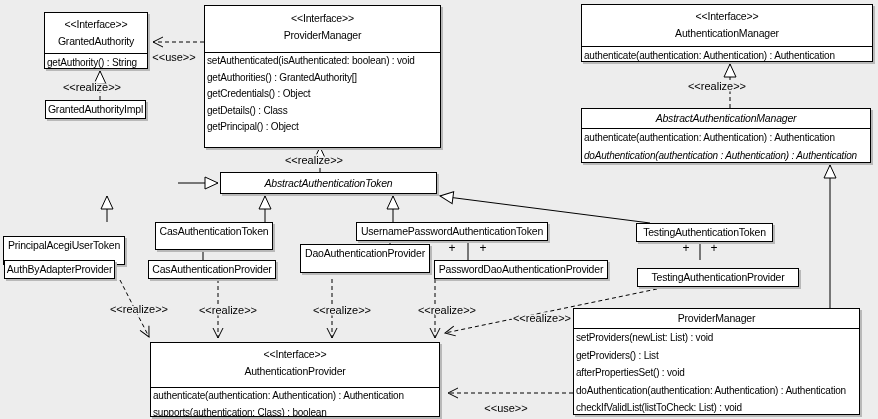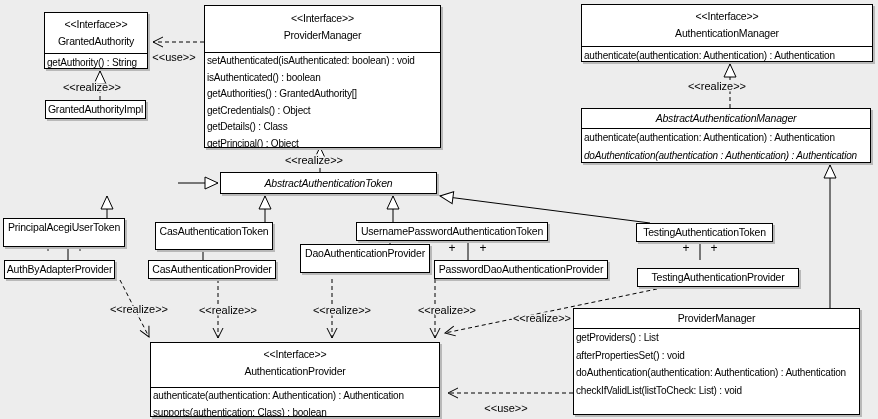--- a/index.html
+++ b/index.html
@@ -99,21 +99,20 @@
     <div class="line cname">GrantedAuthorityImpl</div>
   </div>
 
   <div class="box" style="left:204px;top:5px;width:237px;height:143px">
     <div class="hdr" style="height:42px;padding-top:4px">
       <div class="line stereo">&lt;&lt;Interface&gt;&gt;</div>
       <div class="line cname">ProviderManager</div>
     </div>
     <div class="methods m165">
       <div>setAuthenticated(isAuthenticated: boolean) : void</div>
-      <div>isAuthenticated() : boolean</div>
       <div>getAuthorities() : GrantedAuthority[]</div>
       <div>getCredentials() : Object</div>
       <div>getDetails() : Class</div>
       <div>getPrincipal() : Object</div>
     </div>
   </div>
 
   <div class="box" style="left:581px;top:4px;width:292px;height:58px">
     <div class="hdr" style="height:38px;padding-top:3px">
       <div class="line stereo">&lt;&lt;Interface&gt;&gt;</div>
@@ -132,21 +131,21 @@
       <div>authenticate(authentication: Authentication) : Authentication</div>
       <div class="it">doAuthentication(authentication : Authentication) : Authentication</div>
     </div>
   </div>
 
 
   <div class="box" style="left:220px;top:172px;width:217px;height:22px">
     <div class="line cname it" style="line-height:20px">AbstractAuthenticationToken</div>
   </div>
 
-  <div class="box" style="left:3px;top:218px;width:122px;height:29px">
+  <div class="box" style="left:3px;top:236px;width:122px;height:29px">
     <div class="line cname">PrincipalAcegiUserToken</div>
   </div>
   <div class="box" style="left:155px;top:222px;width:118px;height:28px">
     <div class="line cname">CasAuthenticationToken</div>
   </div>
   <div class="box" style="left:356px;top:222px;width:192px;height:19px">
     <div class="line cname">UsernamePasswordAuthenticationToken</div>
   </div>
   <div class="box" style="left:636px;top:223px;width:137px;height:19px">
     <div class="line cname">TestingAuthenticationToken</div>
@@ -177,20 +176,21 @@
       <div>authenticate(authentication: Authentication) : Authentication</div>
       <div>supports(authentication: Class) : boolean</div>
     </div>
   </div>
 
   <div class="box" style="left:573px;top:308px;width:287px;height:107px">
     <div class="hdr" style="height:19px">
       <div class="line cname" style="line-height:18px">ProviderManager</div>
     </div>
     <div class="methods m175">
+      <div>setProviders(newList: List) : void</div>
       <div>getProviders() : List</div>
       <div>afterPropertiesSet() : void</div>
       <div>doAuthentication(authentication: Authentication) : Authentication</div>
       <div>checkIfValidList(listToCheck: List) : void</div>
     </div>
   </div>
 
 </div>
 
 </body></html>

